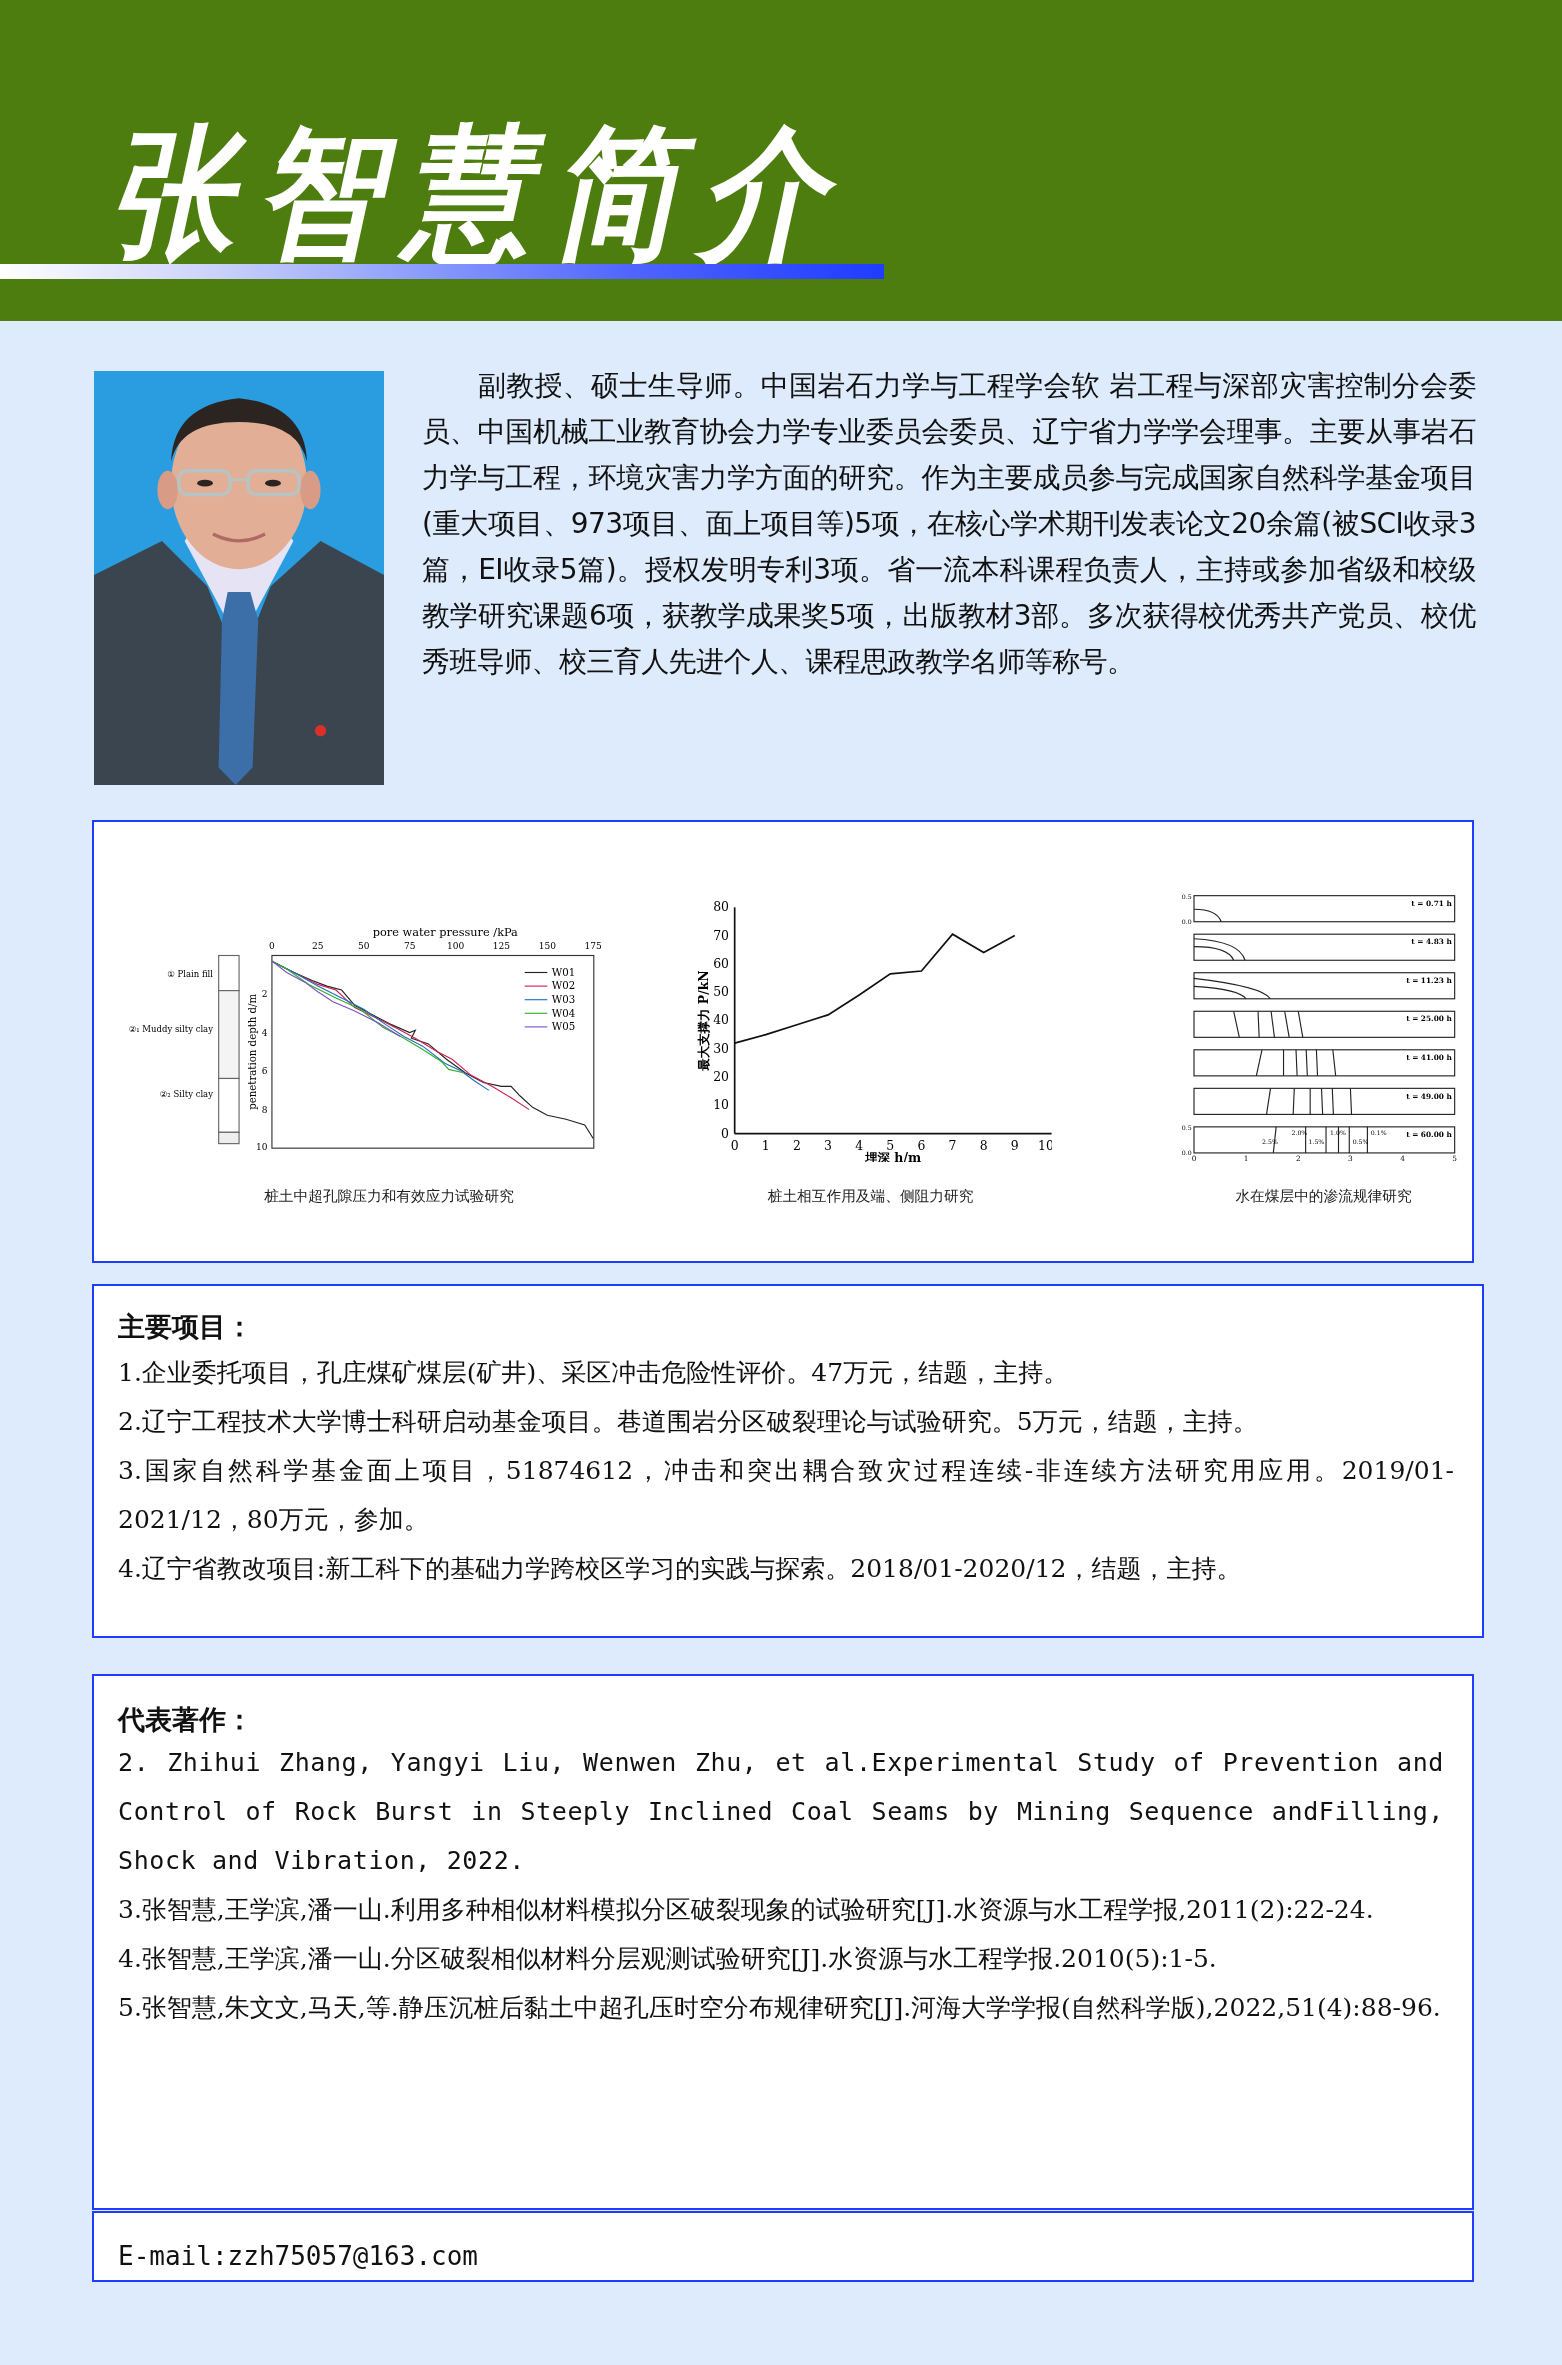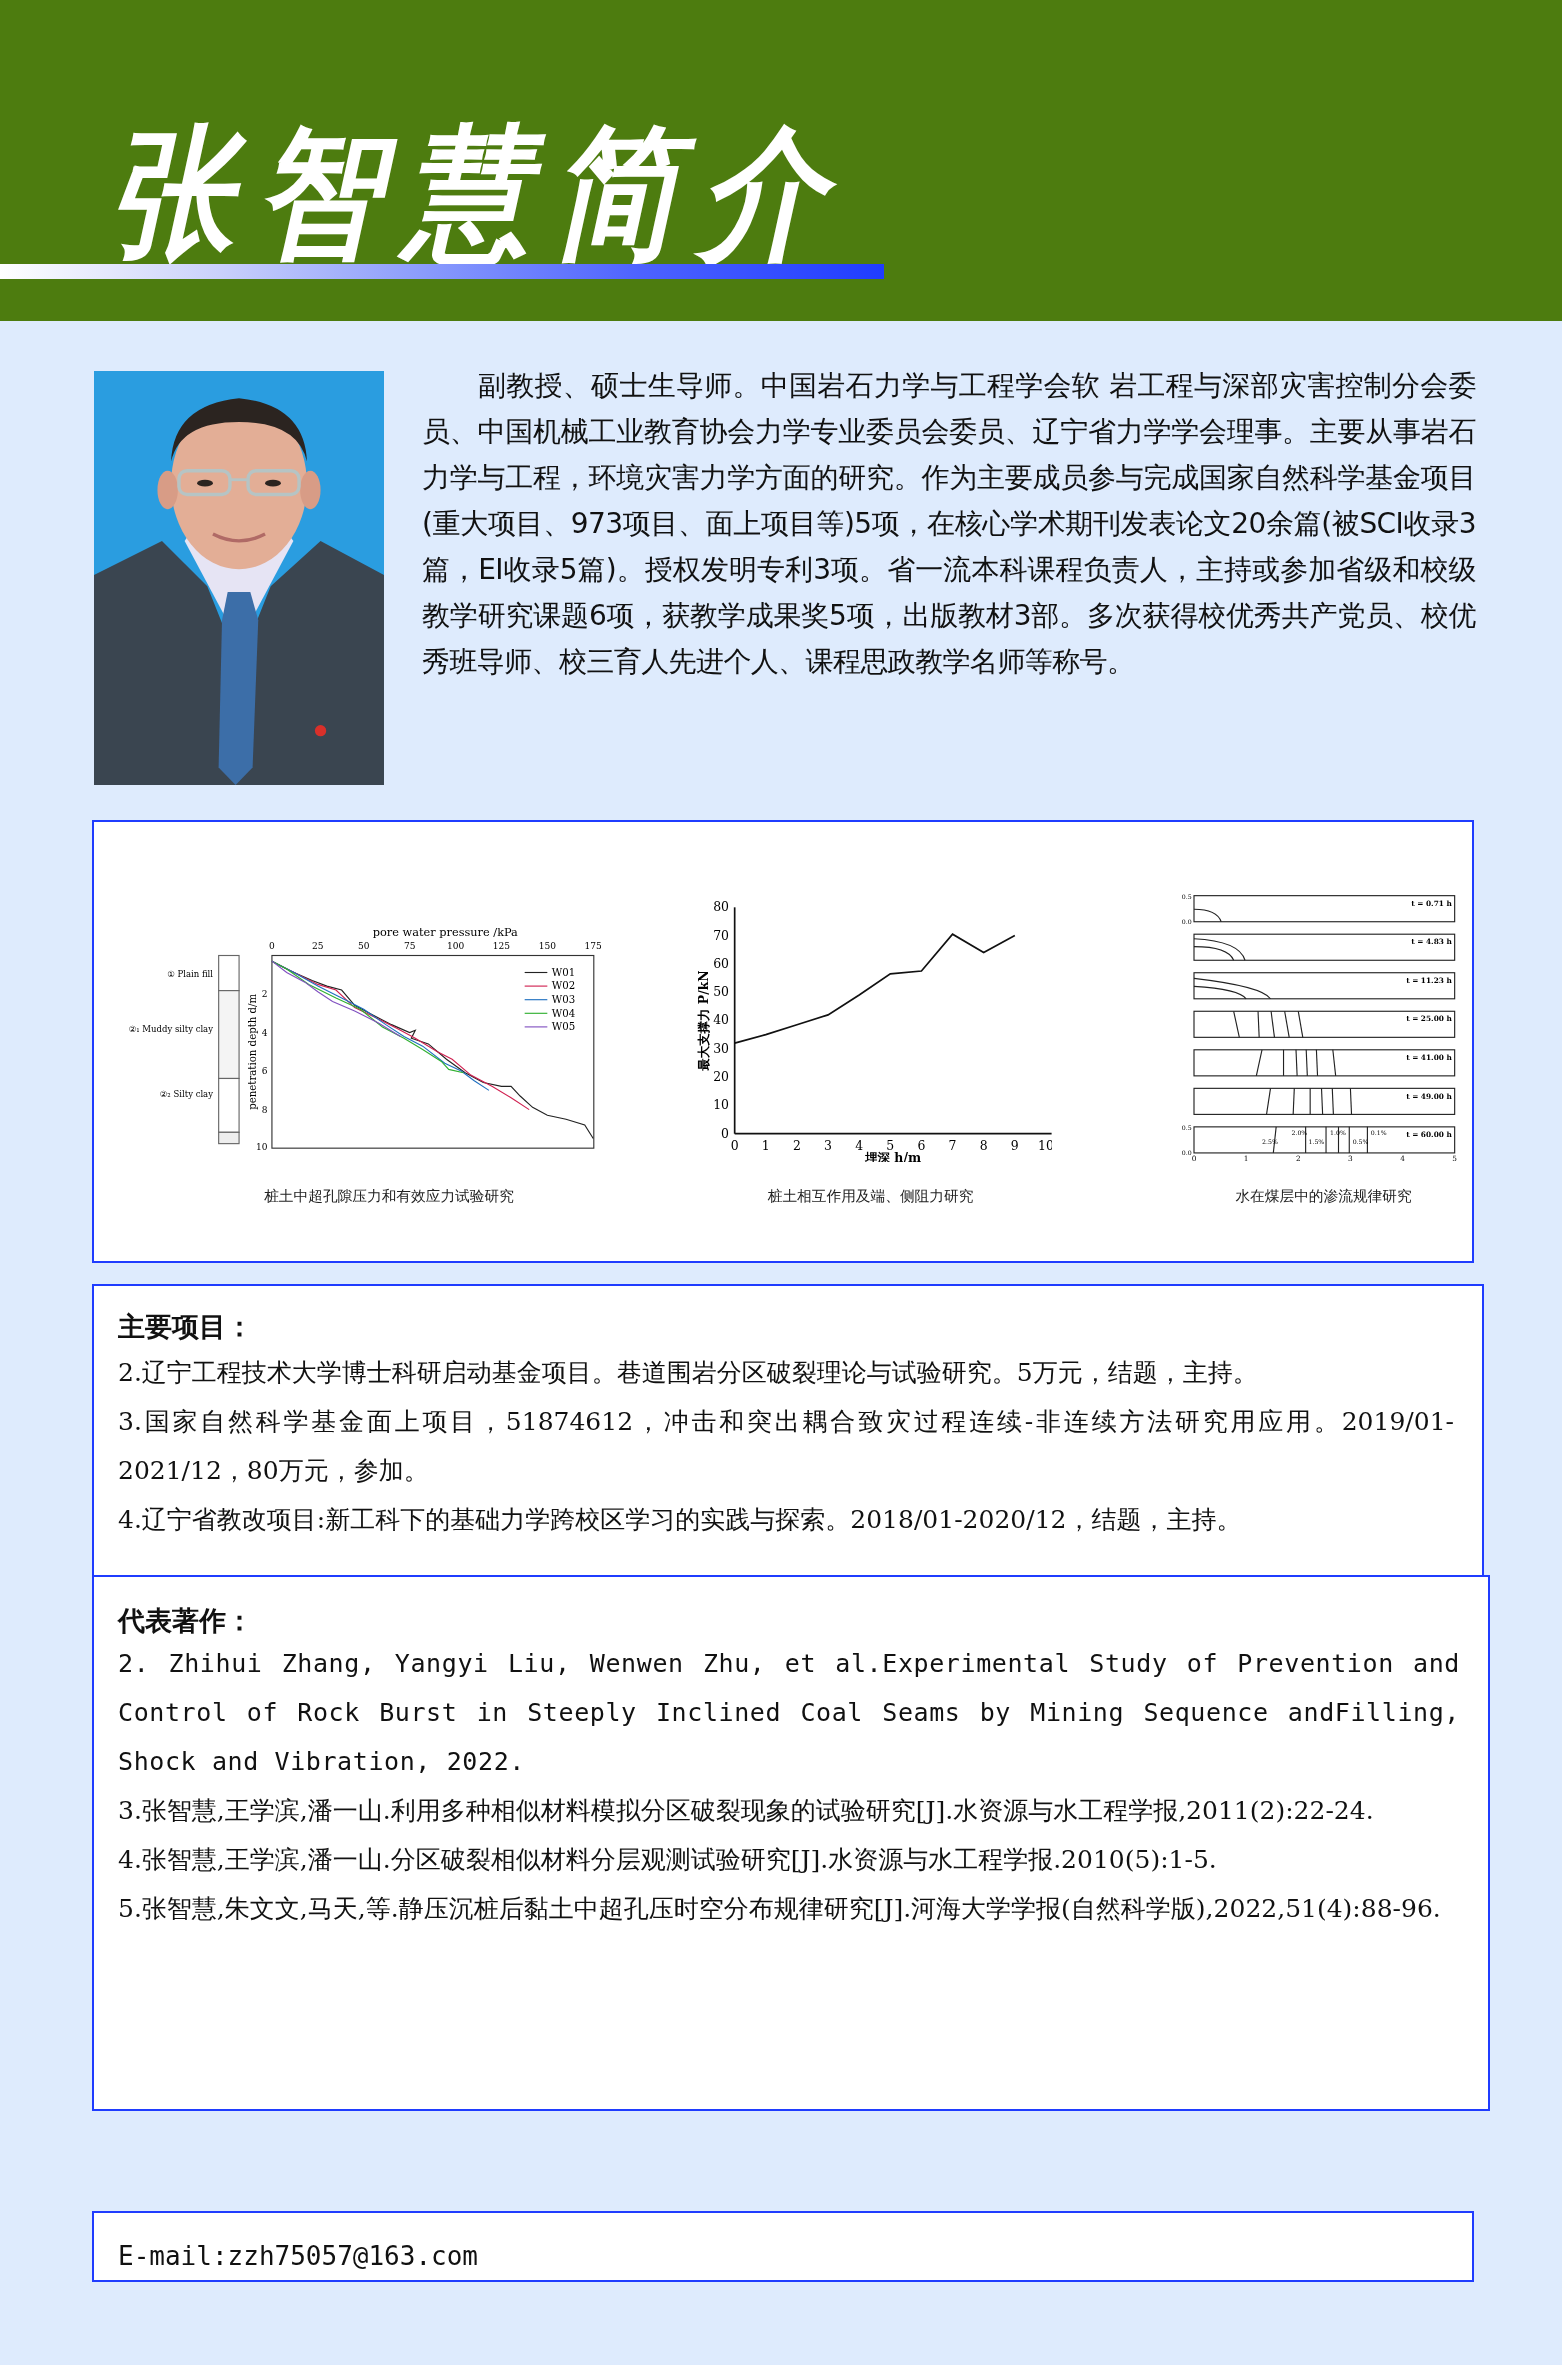--- a/index.html
+++ b/index.html
@@ -34,21 +34,21 @@
     text-indent:2em; text-align:justify;
     font-family:"DejaVu Sans", sans-serif;
     letter-spacing:-0.6px;
   }
   .box {
     position:absolute; left:92px; width:1378px;
     background:#fff; border:2.8px solid #1f3cff;
   }
   .charts-box { top:820px; height:439px; }
   .projects-box { top:1284px; height:350px;padding-left:10px; }
-  .pubs-box { top:1575px; height:532px;padding-left:16px; }
+  .pubs-box { top:1674px; height:532px; }
   .email-box { top:2211px; height:67px; }
 
   .section-title {
     position:absolute; left:24px; font-size:27px; font-weight:bold;
     font-family:"DejaVu Sans", sans-serif;
   }
   .lines {
     position:absolute; left:24px; right:28px;
     font-family:"DejaVu Serif", serif; font-size:25px; line-height:49px;
   }
@@ -259,20 +259,21 @@
         <text x="428" y="478">4</text>
         <text x="520" y="478">5</text>
     </g>
   </svg>
   <div class="chart-caption" style="left:1122px;top:365px;width:215px;">水在煤层中的渗流规律研究</div>
 </div>
 
 <div class="box projects-box">
   <div class="section-title" style="top:23px;">主要项目：</div>
   <div class="lines" style="top:62px;">
+    <p>1.企业委托项目，孔庄煤矿煤层(矿井)、采区冲击危险性评价。47万元，结题，主持。</p>
     <p>2.辽宁工程技术大学博士科研启动基金项目。巷道围岩分区破裂理论与试验研究。5万元，结题，主持。</p>
     <p>3.国家自然科学基金面上项目，51874612，冲击和突出耦合致灾过程连续-非连续方法研究用应用。2019/01-2021/12，80万元，参加。</p>
     <p>4.辽宁省教改项目:新工科下的基础力学跨校区学习的实践与探索。2018/01-2020/12，结题，主持。</p>
   </div>
 </div>
 
 <div class="box pubs-box">
   <div class="section-title" style="top:25.5px;">代表著作：</div>
   <div class="lines" style="top:62px;">
     <p class="mono">2. Zhihui Zhang, Yangyi Liu, Wenwen Zhu, et al.Experimental Study of Prevention and Control of Rock Burst in Steeply Inclined Coal Seams by Mining Sequence andFilling, Shock and Vibration, 2022.</p>

